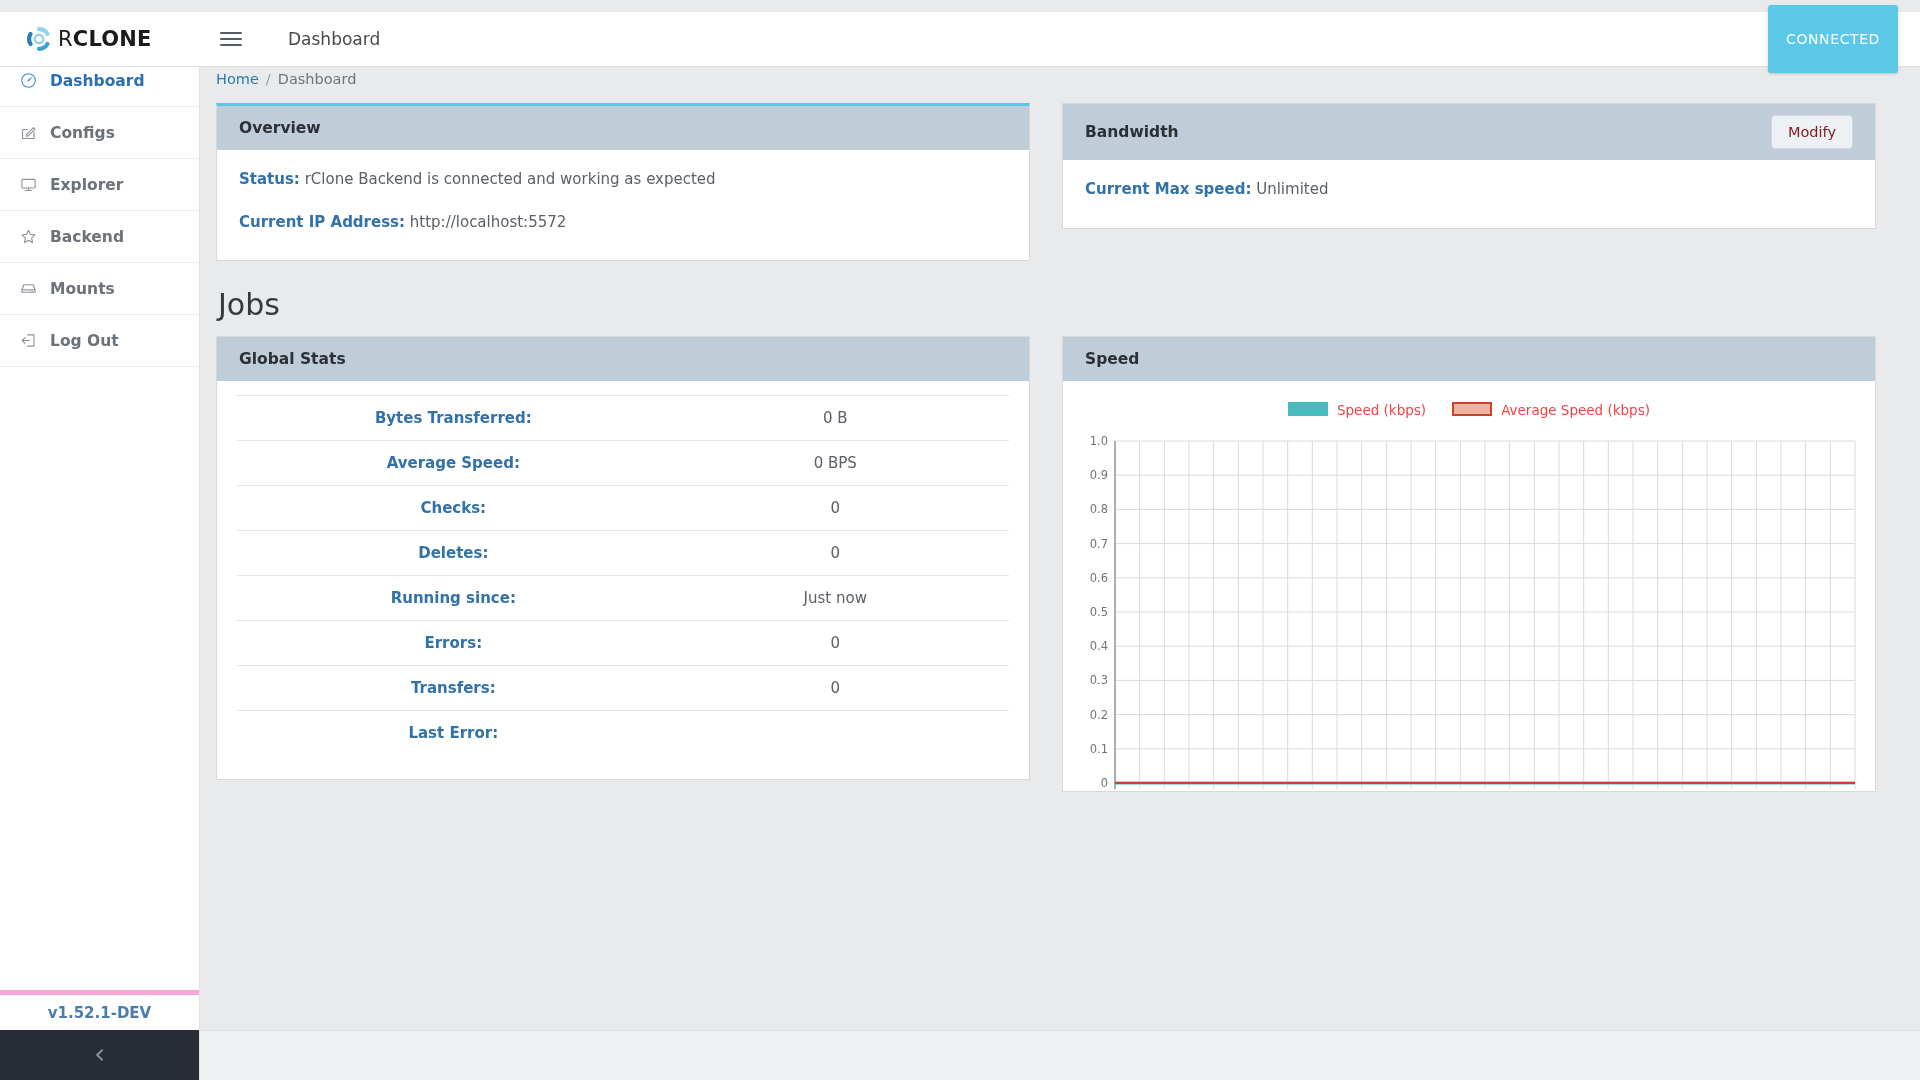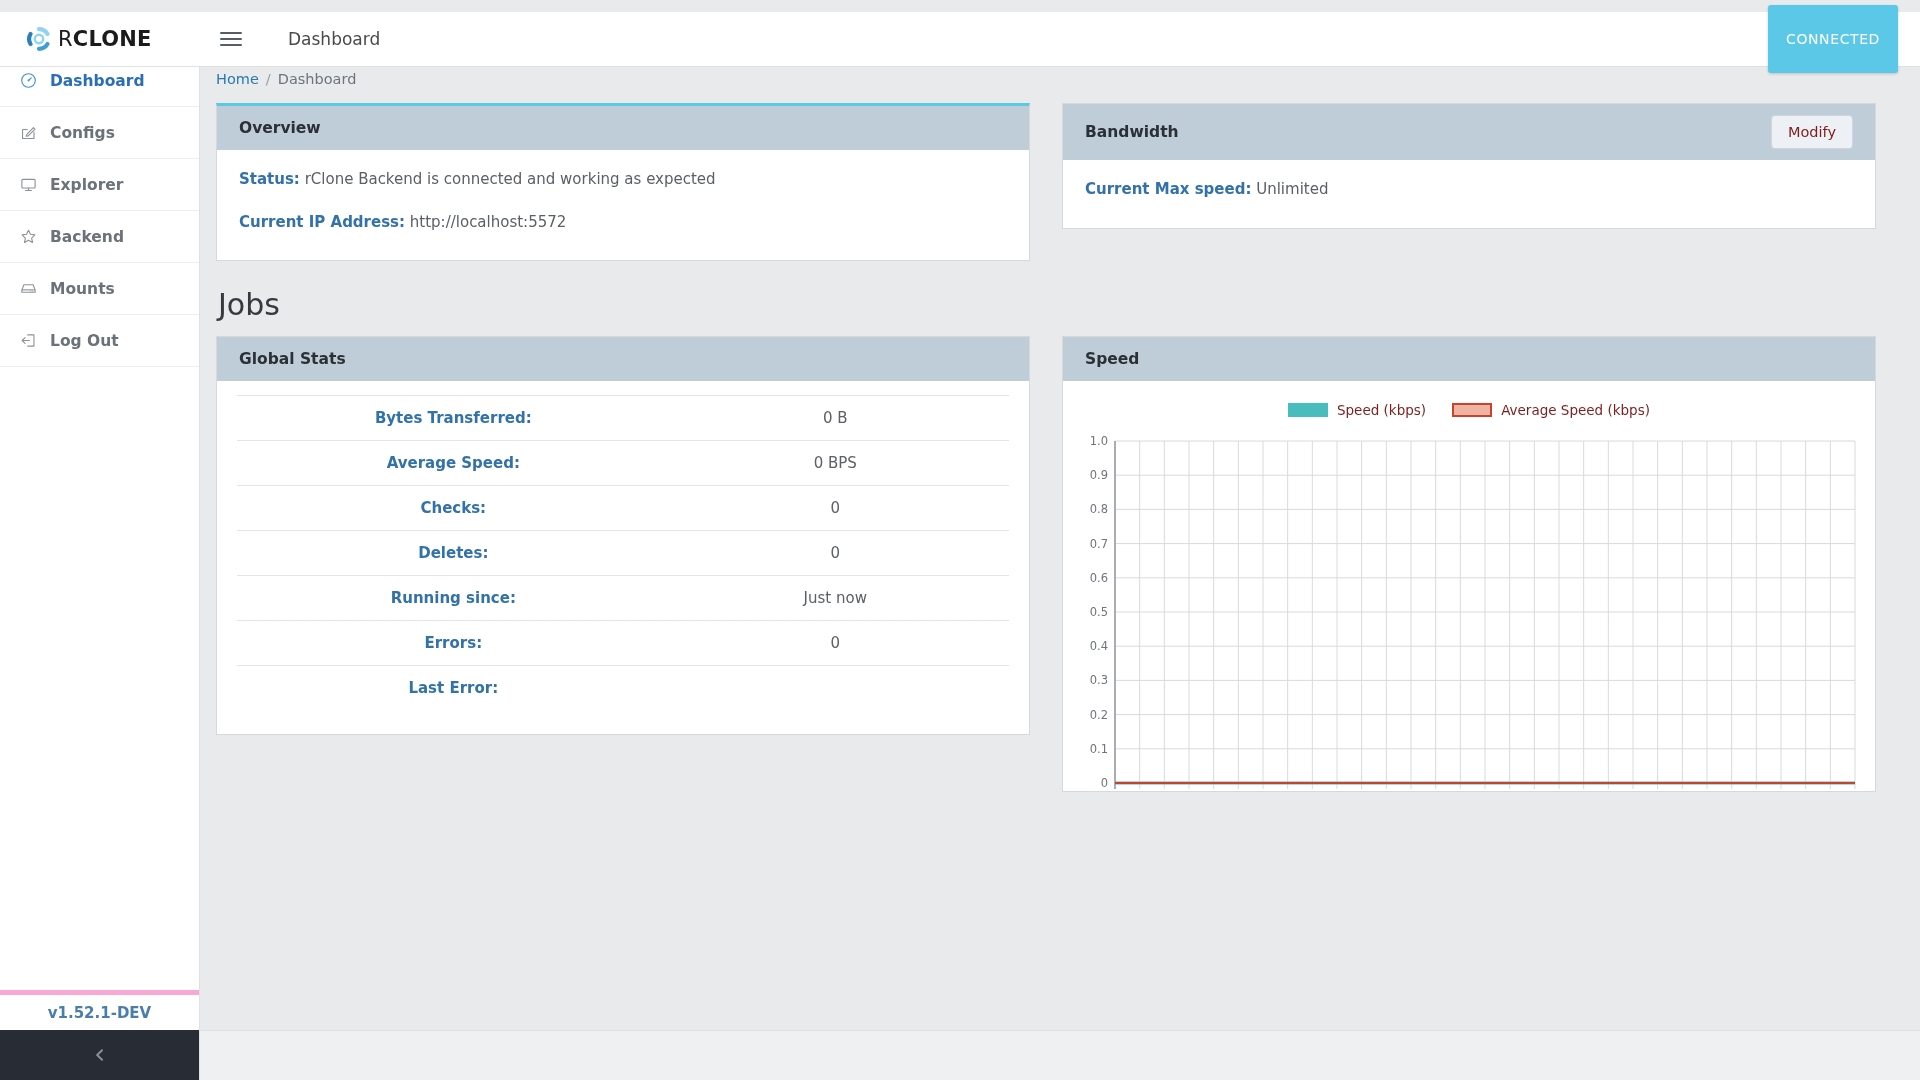--- a/index.html
+++ b/index.html
@@ -106,21 +106,21 @@
   .stats-table { width: 100%; border-collapse: collapse; }
   .stats-table tr { border-top: 1px solid #e3e5e7; }
   .stats-table td { padding: 13px 2px; font-size: 15px; vertical-align: middle; text-align: center; }
   .stats-table td.k { color: #3272a8; font-weight: 700; width: 55%; padding-left: 10px; }
   .stats-table td.v { color: #5a6066; }
   .stats-table tr:last-child { border-bottom: none; }
 
   
   .chart-body { padding: 16px 18px 22px; height: 410px; position: relative; }
   .legend { display: flex; justify-content: center; align-items: center; gap: 26px; height: 26px; }
-  .legend-item { display: flex; align-items: center; gap: 9px; font-size: 13.5px; color: #7f1d1d; }
+  .legend-item { display: flex; align-items: flex-start; gap: 9px; font-size: 13.5px; color: #ef4444; }
   .sw { width: 40px; height: 14px; }
   .sw.speed { background: #49bdbd; }
   .sw.avg { background: #f0b3a3; border: 2px solid #c9432b; }
   .plot-wrap { position: relative; height: 370px; margin-top: 12px; }
   .plot-wrap svg { display: block; }
 
   .footer-strip {
     position: absolute; top: 1030px; left: 200px; width: 1720px; height: 50px;
     background: #eef0f2; border-top: 1px solid #dfe1e3;
   }
@@ -304,20 +304,24 @@
                 <tr>
                   <td class="k">Deletes:</td>
                   <td class="v">0</td>
                 </tr>
                 <tr>
                   <td class="k">Running since:</td>
                   <td class="v">Just now</td>
                 </tr>
                 <tr>
                   <td class="k">Errors:</td>
+                  <td class="v">0</td>
+                </tr>
+                <tr>
+                  <td class="k">Transfers:</td>
                   <td class="v">0</td>
                 </tr>
                 <tr>
                   <td class="k">Last Error:</td>
                   <td class="v"></td>
                 </tr>
               </tbody>
             </table>
           </div>
         </div>

